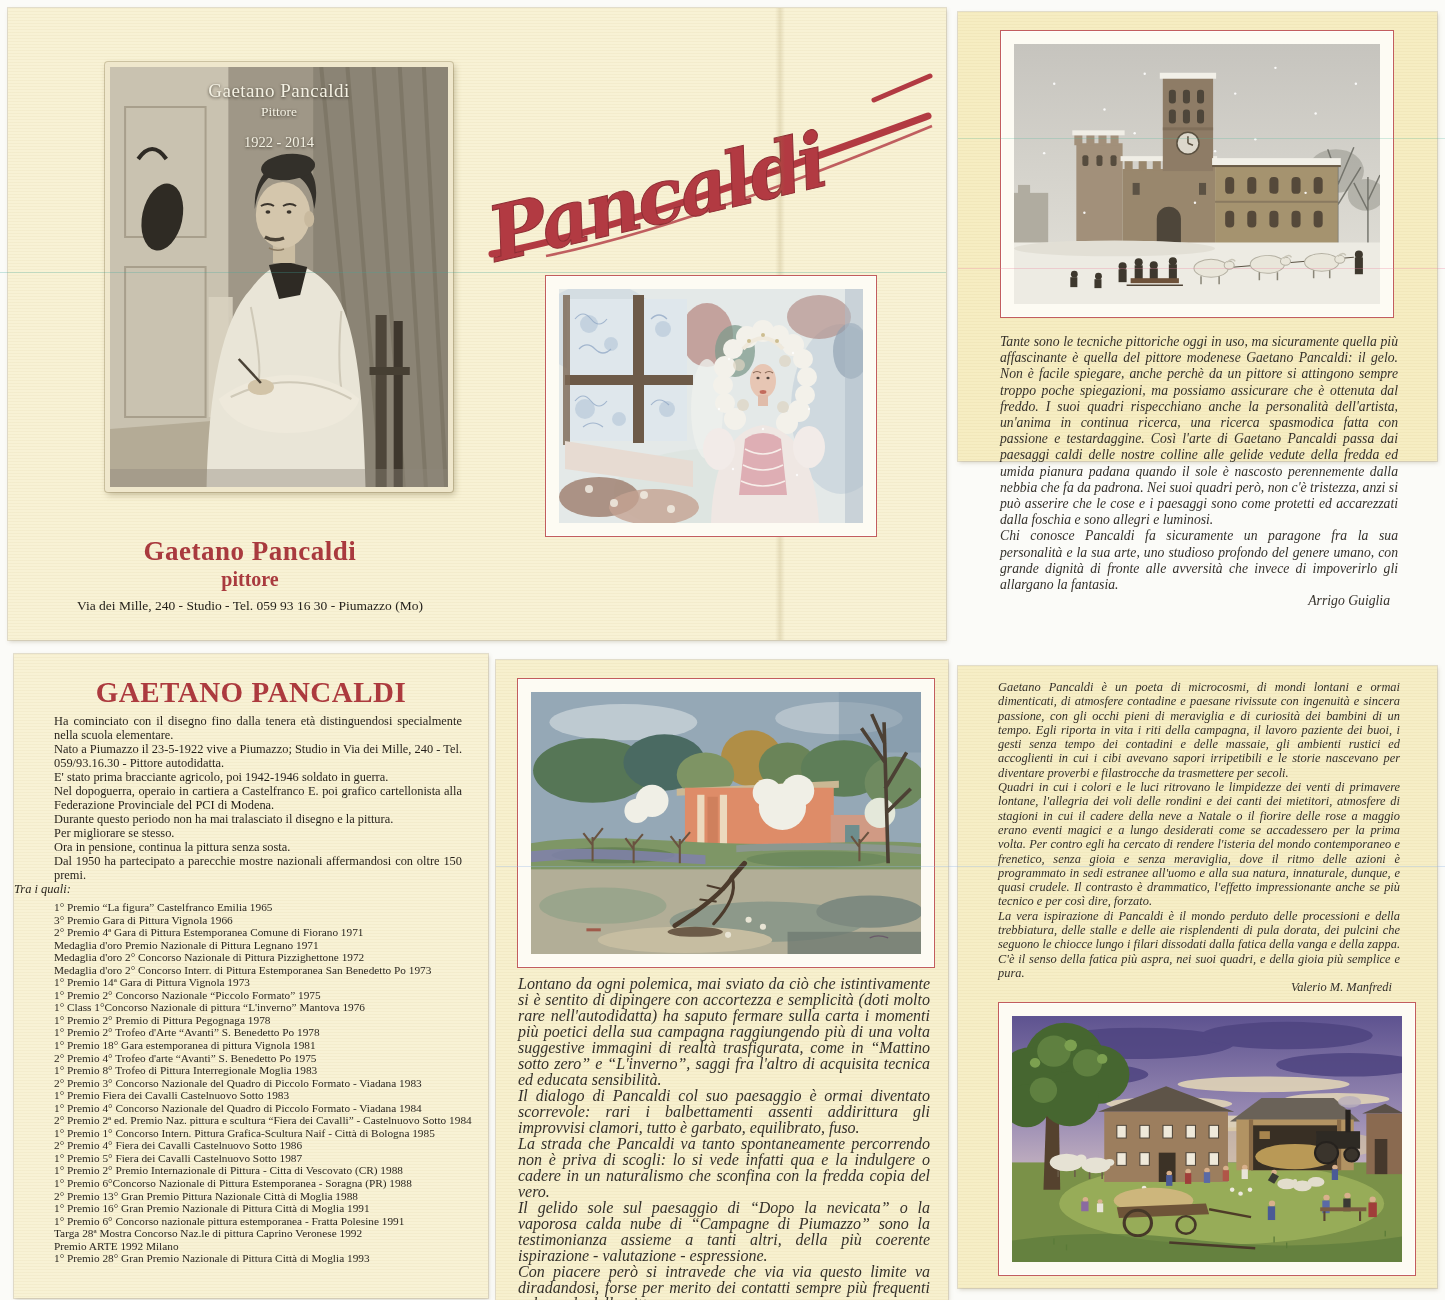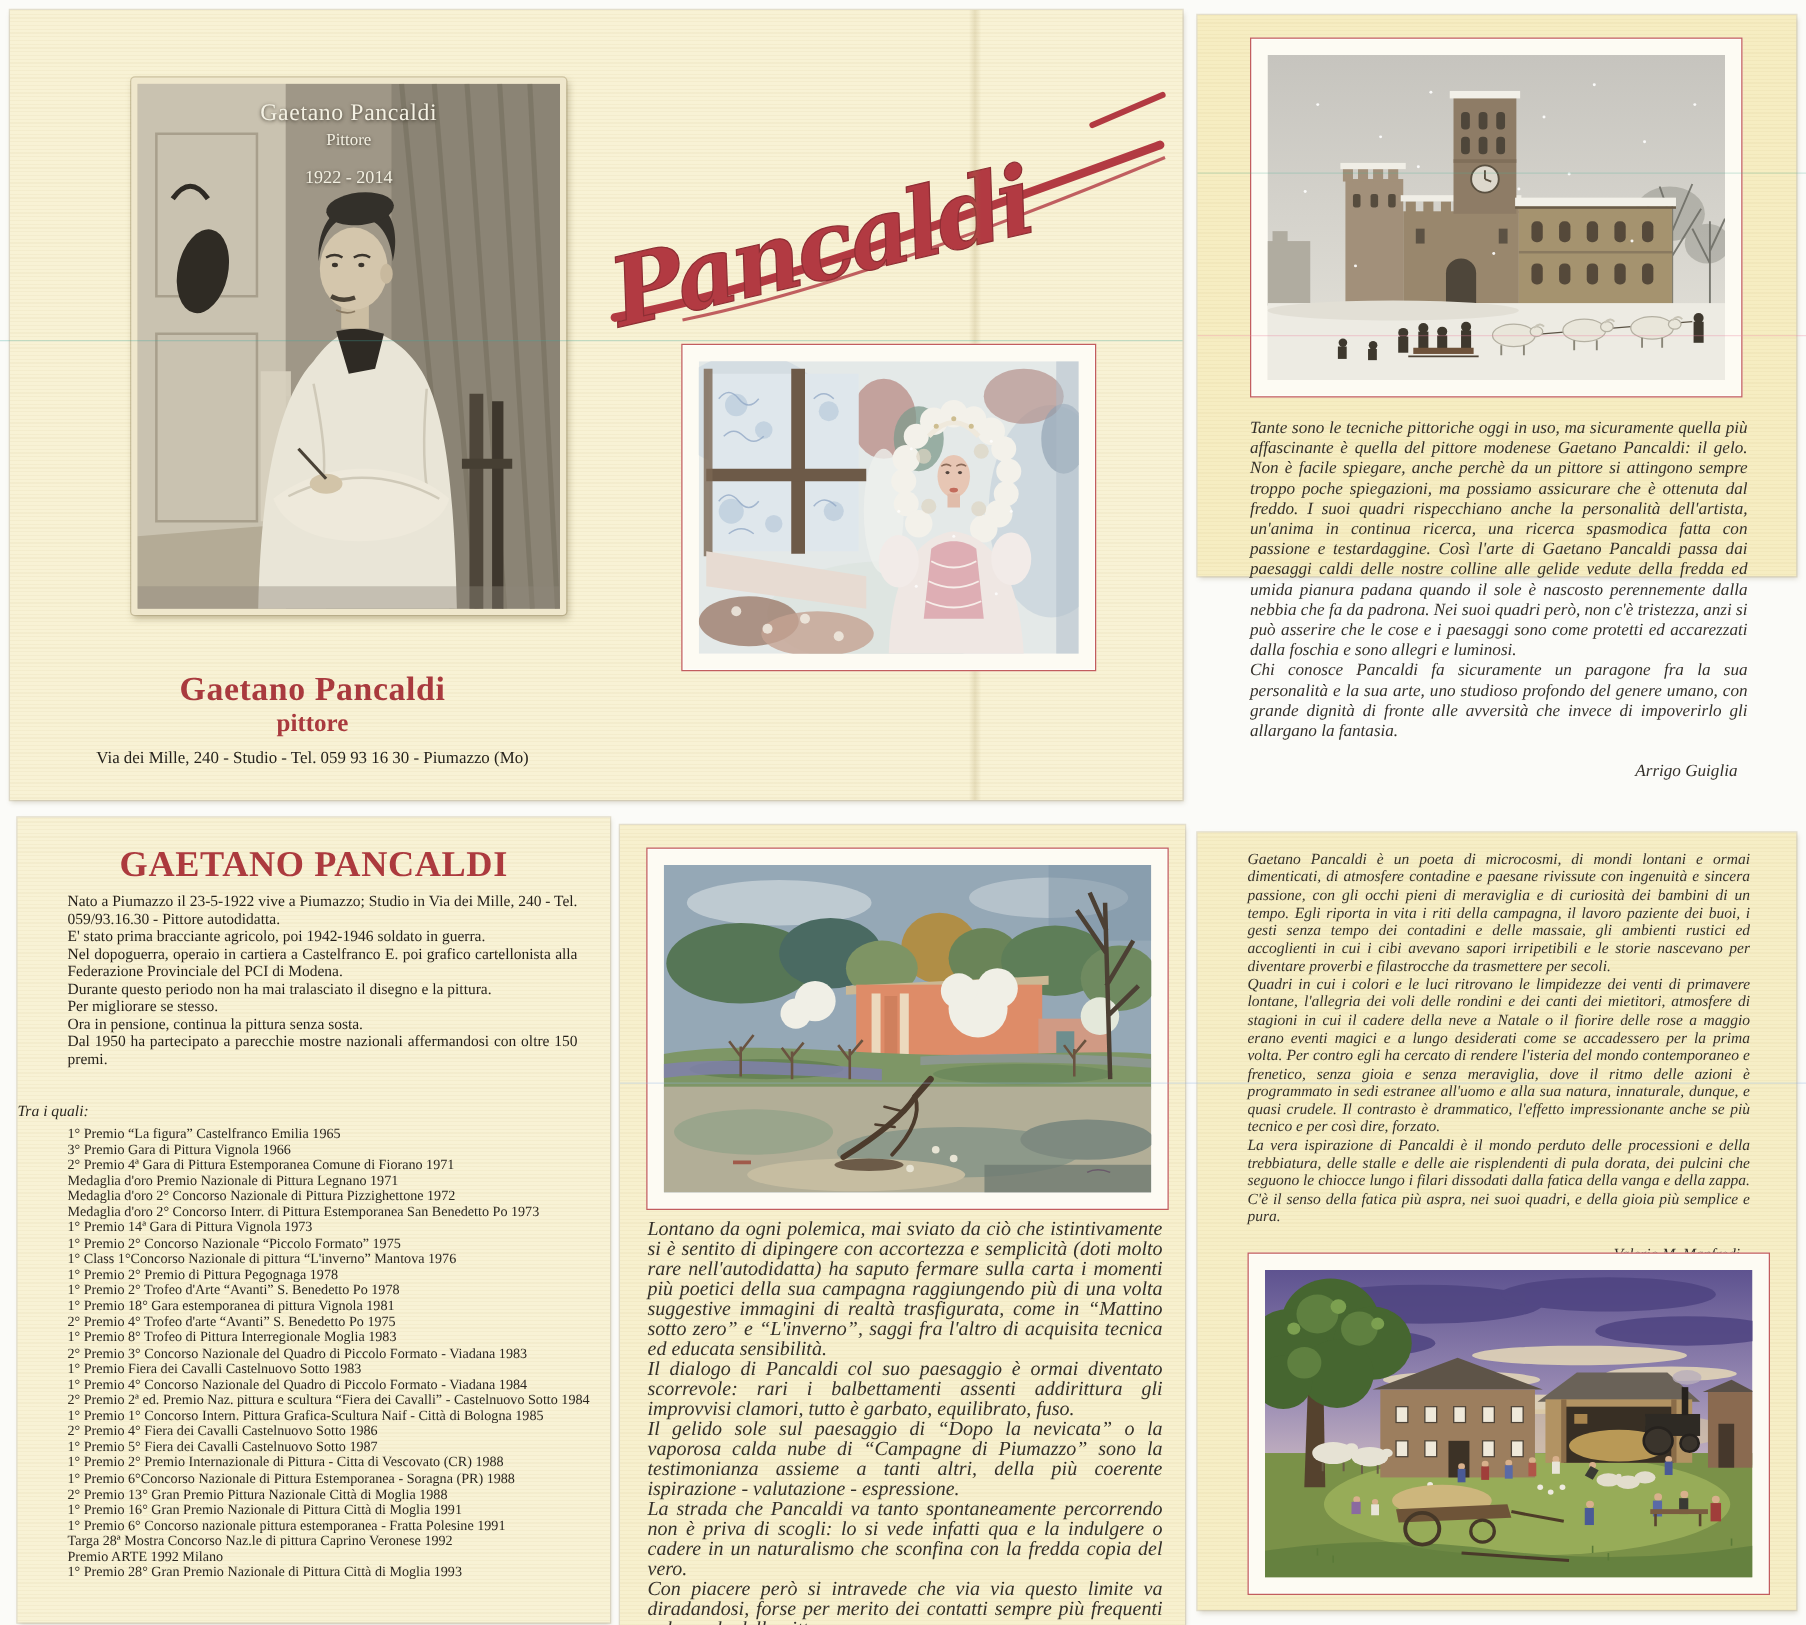--- a/index.html
+++ b/index.html
@@ -43,21 +43,21 @@
 
   
   .cover-name{position:absolute;left:12px;top:528px;width:460px;text-align:center;}
   .cover-heading{margin:0;font-size:27px;font-weight:bold;color:#a93a3e;letter-spacing:.5px;}
   .cover-sub{font-size:20px;font-weight:bold;color:#a93a3e;margin-top:1px;}
   .cover-address{font-size:13.5px;color:#25221c;margin-top:7px;}
 
   
   .essay{position:absolute;font-style:italic;color:#34302a;text-align:justify;}
   .essay p{margin:0;}
-  .essay .author{text-align:right;font-style:italic;margin-top:16px;padding-right:8px;}
+  .essay .author{text-align:right;font-style:italic;margin-top:0;padding-right:8px;}
   .essay-tr{left:42px;top:322px;width:398px;font-size:13.7px;line-height:16.2px;}
   .essay-bc{left:22px;top:316px;width:412px;font-size:16px;line-height:16px;}
   .essay-br{left:40px;top:14px;width:402px;font-size:12.4px;line-height:14.3px;}
 
   
   .bio-title{position:absolute;left:0;width:474px;top:22px;margin:0;text-align:center;
              font-size:29px;font-weight:bold;color:#ac3a3e;letter-spacing:.5px;}
   .bio{position:absolute;left:40px;top:60px;width:408px;font-size:12.4px;line-height:14px;
        color:#241f19;text-align:justify;}
   .bio p{margin:0;}
@@ -376,20 +376,21 @@
     <div class="essay essay-tr">
       <p>Tante sono le tecniche pittoriche oggi in uso, ma sicuramente quella più affascinante è quella del pittore modenese Gaetano Pancaldi: il gelo. Non è facile spiegare, anche perchè da un pittore si attingono sempre troppo poche spiegazioni, ma possiamo assicurare che è ottenuta dal freddo. I suoi quadri rispecchiano anche la personalità dell'artista, un'anima in continua ricerca, una ricerca spasmodica fatta con passione e testardaggine. Così l'arte di Gaetano Pancaldi passa dai paesaggi caldi delle nostre colline alle gelide vedute della fredda ed umida pianura padana quando il sole è nascosto perennemente dalla nebbia che fa da padrona. Nei suoi quadri però, non c'è tristezza, anzi si può asserire che le cose e i paesaggi sono come protetti ed accarezzati dalla foschia e sono allegri e luminosi.</p>
       <p>Chi conosce Pancaldi fa sicuramente un paragone fra la sua personalità e la sua arte, uno studioso profondo del genere umano, con grande dignità di fronte alle avversità che invece di impoverirlo gli allargano la fantasia.</p>
       <div class="author">Arrigo Guiglia</div>
     </div>
   </section>
 
   <section class="panel panel-bl">
     <h2 class="bio-title">GAETANO PANCALDI</h2>
     <div class="bio">
+      <p>Ha cominciato con il disegno fino dalla tenera età distinguendosi specialmente nella scuola elementare.</p>
       <p>Nato a Piumazzo il 23-5-1922 vive a Piumazzo; Studio in Via dei Mille, 240 - Tel. 059/93.16.30 - Pittore autodidatta.</p>
       <p>E' stato prima bracciante agricolo, poi 1942-1946 soldato in guerra.</p>
       <p>Nel dopoguerra, operaio in cartiera a Castelfranco E. poi grafico cartellonista alla Federazione Provinciale del PCI di Modena.</p>
       <p>Durante questo periodo non ha mai tralasciato il disegno e la pittura.</p>
       <p>Per migliorare se stesso.</p>
       <p>Ora in pensione, continua la pittura senza sosta.</p>
       <p>Dal 1950 ha partecipato a parecchie mostre nazionali affermandosi con oltre 150 premi.</p>
     </div>
     <div class="awards-intro">Tra i quali:</div>
     <ul class="awards">
@@ -486,22 +487,22 @@
             <circle cx="226" cy="233" r="3"></circle>
             <circle cx="192" cy="241" r="3"></circle>
           </g>
         <path d="M54 236 h14" stroke="#a05a4a" stroke-width="3"></path>
         <path d="M330 244 q8 -4 18 0" stroke="#6a5a6a" stroke-width="1.2" fill="none"></path>
       </svg>
     </figure>
     <div class="essay essay-bc">
       <p>Lontano da ogni polemica, mai sviato da ciò che istintivamente si è sentito di dipingere con accortezza e semplicità (doti molto rare nell'autodidatta) ha saputo fermare sulla carta i momenti più poetici della sua campagna raggiungendo più di una volta suggestive immagini di realtà trasfigurata, come in “Mattino sotto zero” e “L'inverno”, saggi fra l'altro di acquisita tecnica ed educata sensibilità.</p>
       <p>Il dialogo di Pancaldi col suo paesaggio è ormai diventato scorrevole: rari i balbettamenti assenti addirittura gli improvvisi clamori, tutto è garbato, equilibrato, fuso.</p>
+      <p>La strada che Pancaldi va tanto spontaneamente percorrendo non è priva di scogli: lo si vede infatti qua e la indulgere o cadere in un naturalismo che sconfina con la fredda copia del vero.</p>
       <p>Il gelido sole sul paesaggio di “Dopo la nevicata” o la vaporosa calda nube di “Campagne di Piumazzo” sono la testimonianza assieme a tanti altri, della più coerente ispirazione - valutazione - espressione.</p>
-      <p>La strada che Pancaldi va tanto spontaneamente percorrendo non è priva di scogli: lo si vede infatti qua e la indulgere o cadere in un naturalismo che sconfina con la fredda copia del vero.</p>
       <p>Con piacere però si intravede che via via questo limite va diradandosi, forse per merito dei contatti sempre più frequenti col mondo della pittura.</p>
       <p>Pancaldi ha vitalità e sa applicarsi con metodo; questo lascia presagire ulteriori sviluppi nella sua personalità e nelle sue opere future. (1959)</p>
       <div class="author">K. G. Fregni</div>
     </div>
   </section>
 
   <section class="panel panel-br">
     <div class="essay essay-br">
       <p>Gaetano Pancaldi è un poeta di microcosmi, di mondi lontani e ormai dimenticati, di atmosfere contadine e paesane rivissute con ingenuità e sincera passione, con gli occhi pieni di meraviglia e di curiosità dei bambini di un tempo. Egli riporta in vita i riti della campagna, il lavoro paziente dei buoi, i gesti senza tempo dei contadini e delle massaie, gli ambienti rustici ed accoglienti in cui i cibi avevano sapori irripetibili e le storie nascevano per diventare proverbi e filastrocche da trasmettere per secoli.</p>
       <p>Quadri in cui i colori e le luci ritrovano le limpidezze dei venti di primavere lontane, l'allegria dei voli delle rondini e dei canti dei mietitori, atmosfere di stagioni in cui il cadere della neve a Natale o il fiorire delle rose a maggio erano eventi magici e a lungo desiderati come se accadessero per la prima volta. Per contro egli ha cercato di rendere l'isteria del mondo contemporaneo e frenetico, senza gioia e senza meraviglia, dove il ritmo delle azioni è programmato in sedi estranee all'uomo e alla sua natura, innaturale, dunque, e quasi crudele. Il contrasto è drammatico, l'effetto impressionante anche se più tecnico e per così dire, forzato.</p>

